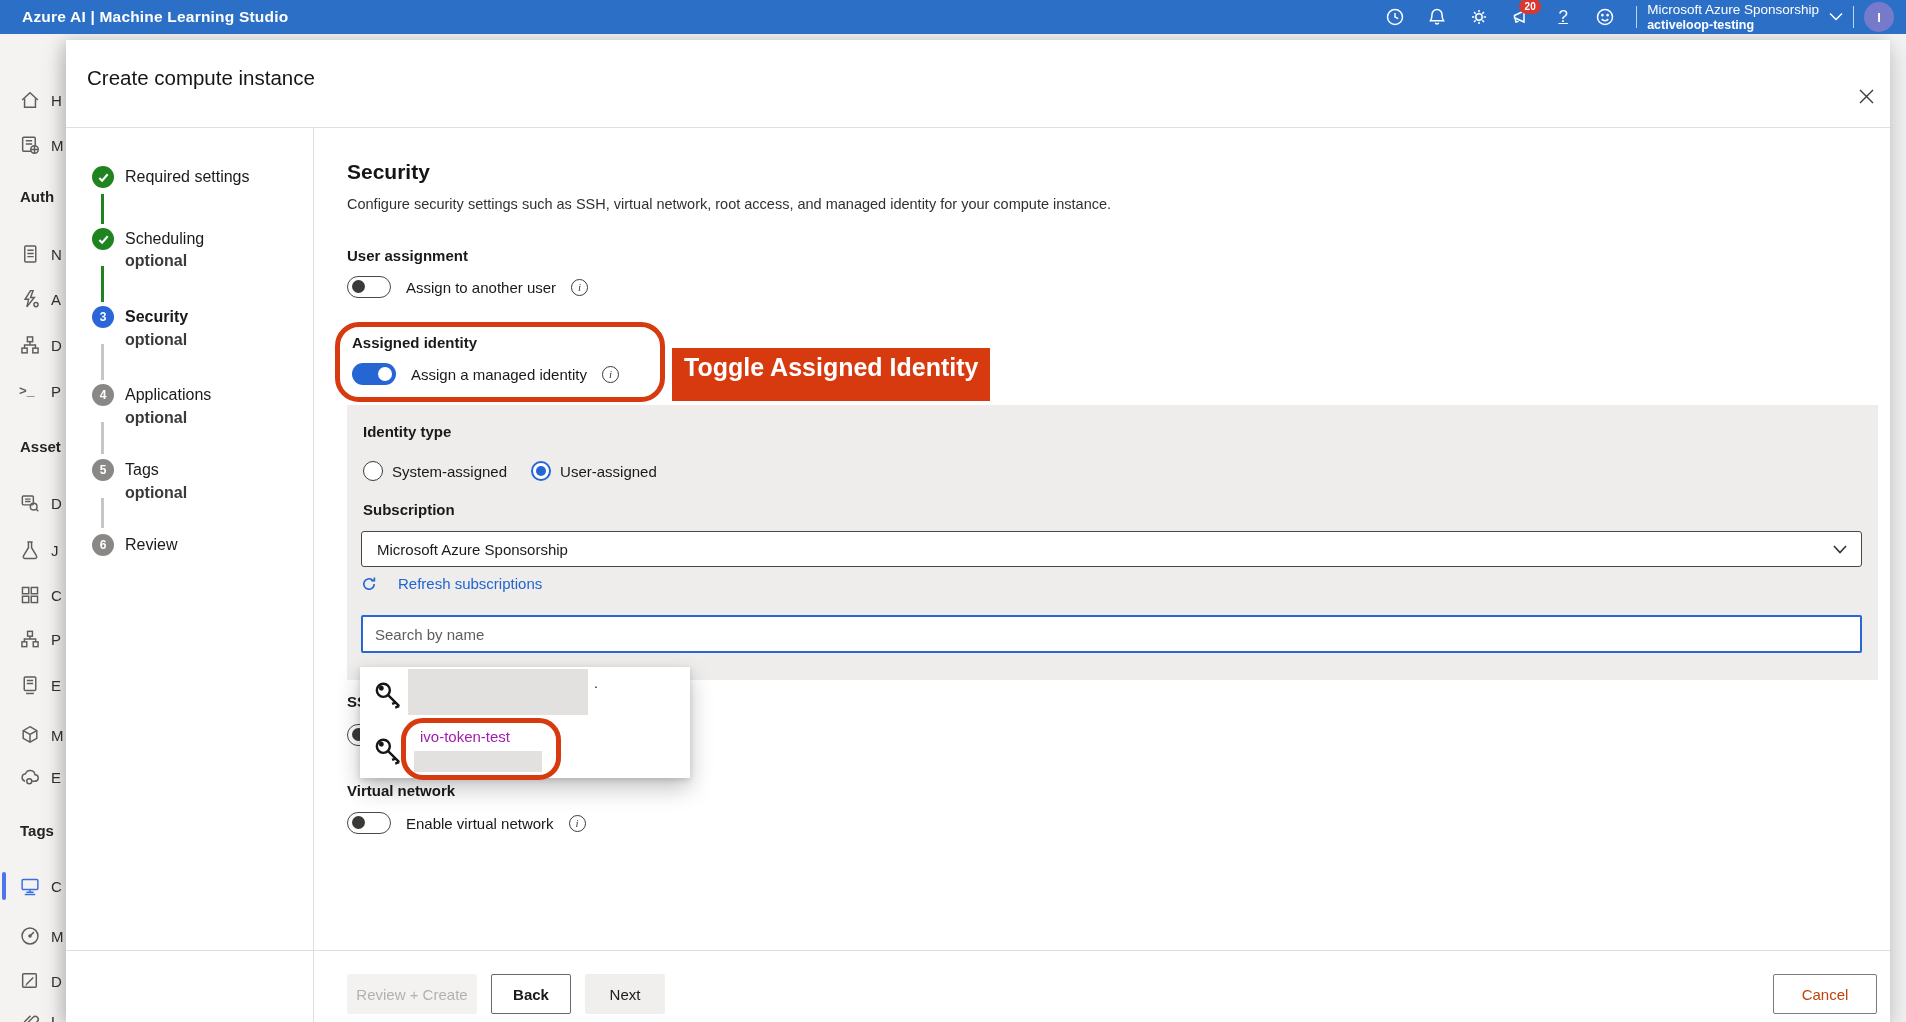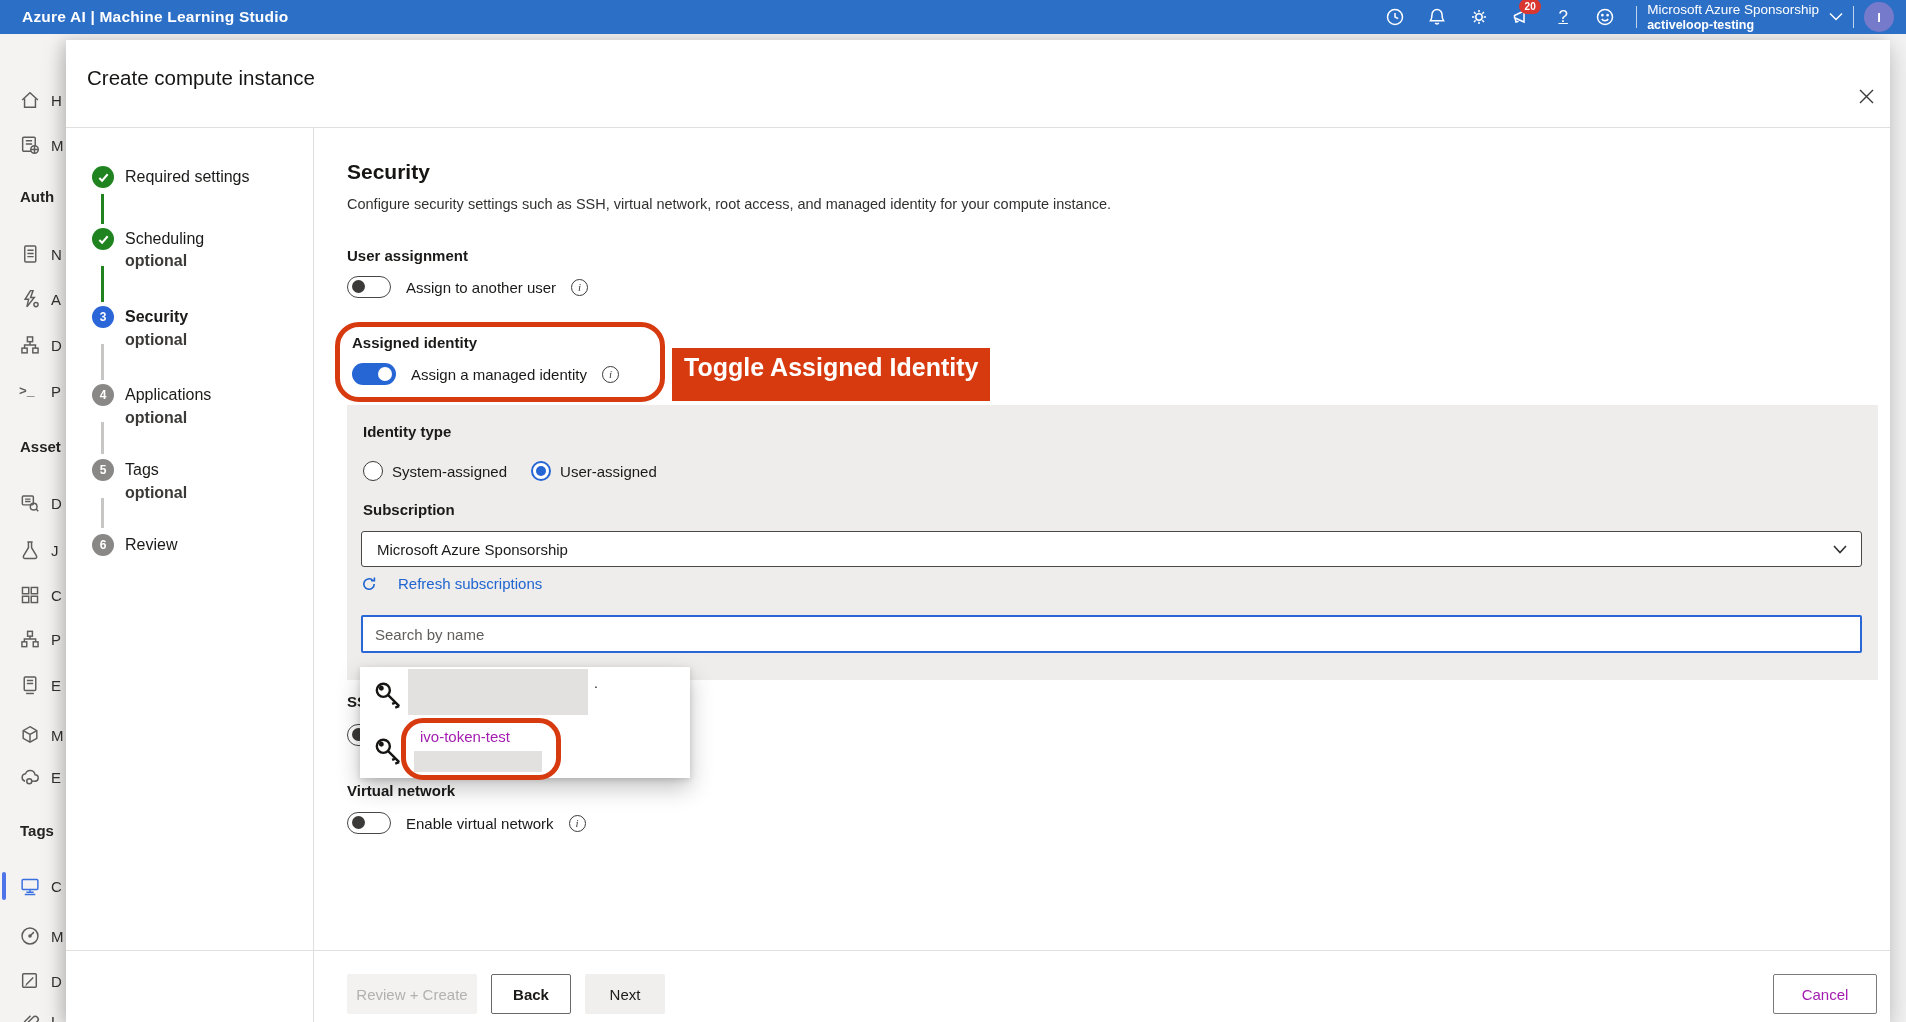--- a/index.html
+++ b/index.html
@@ -109,21 +109,21 @@
   .ssh-tgl-clip { position:absolute; left:281px; top:684px; width:15px; height:24px; overflow:hidden; z-index:6; }
 
   
   .footer-div { position:absolute; left:0; top:910px; width:100%; height:1px; background:#e1dfdd; }
   .btn { position:absolute; top:934px; height:40px; border-radius:2px; font-size:15px;
     display:flex; align-items:center; justify-content:center; cursor:pointer;
     font-family:"Liberation Sans", sans-serif; }
   .btn-disabled { left:281px; width:130px; background:#f3f2f1; color:#b3b0ad; border:none; cursor:default; }
   .btn-back { left:425px; width:80px; background:#fff; border:1px solid #6b6967; font-weight:700; color:#1b1a19; }
   .btn-next { left:519px; width:80px; background:#f0efee; border:none; color:#1b1a19; }
-  .btn-cancel { left:1707px; width:104px; background:#fff; border:1px solid #7d7b79; color:#a21caf; }
+  .btn-cancel { left:1707px; width:104px; background:#fff; border:1px solid #7d7b79; color:#c2410c; }
 </style>
 </head>
 <body>
 
 <div class="topbar">
   <div class="topbar-title">Azure AI | Machine Learning Studio</div>
   <div class="topbar-right">
     <div class="tb-icon">
       <svg width="22" height="22" viewBox="0 0 22 22" fill="none" stroke="#fff" stroke-width="1.5">
           <circle cx="11" cy="11" r="7.5"></circle>

